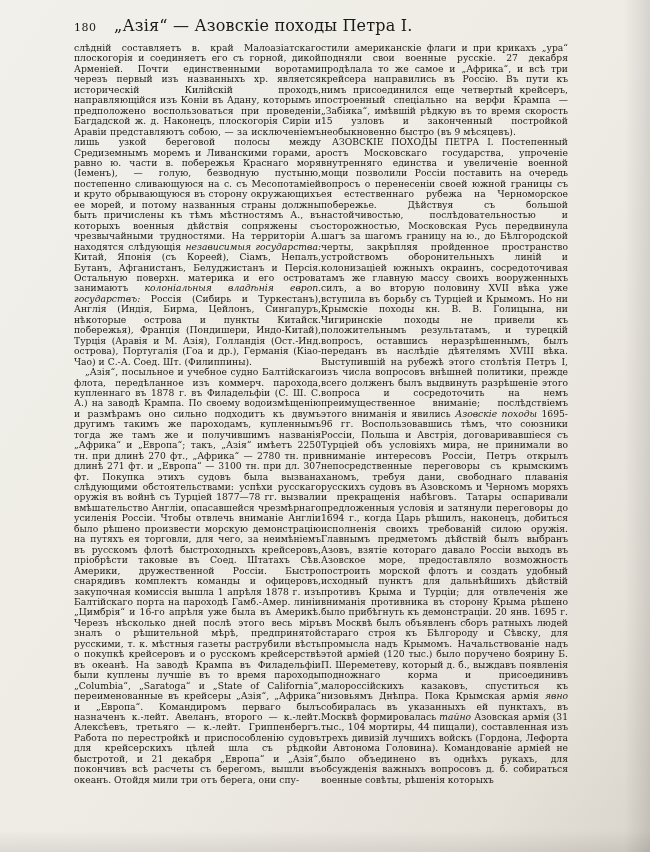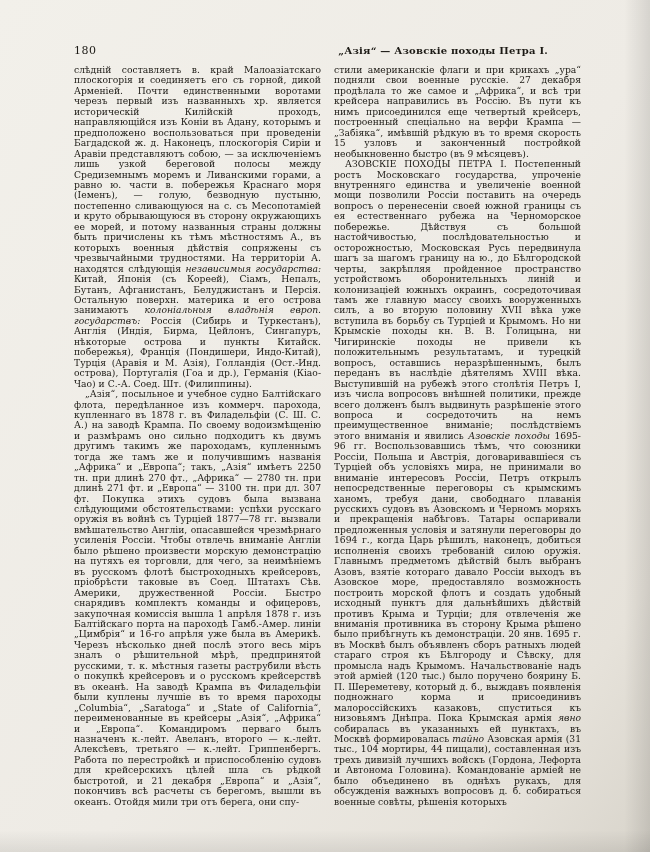--- a/index.html
+++ b/index.html
@@ -20,31 +20,30 @@
     position:absolute;top:0;right:0;width:26px;height:100%;
     background:linear-gradient(to right, rgba(0,0,0,0), rgba(0,0,0,0.10));
   }
   .edge-bottom{
     position:absolute;bottom:0;left:0;width:100%;height:22px;
     background:linear-gradient(to bottom, rgba(0,0,0,0), rgba(0,0,0,0.08));
   }
   .header-row{
     display:flex;align-items:baseline;
     padding:16px 62px 5px 74px;
-    margin-top:28px;
   }
   .page-number{
     font-size:11px;letter-spacing:0.5px;min-width:40px;
   }
   .header-title{
-    flex:1;text-align:right;font-weight:bold;font-size:10px;letter-spacing:0.2px;
+    flex:1;text-align:left;font-weight:normal;font-size:16px;letter-spacing:0.2px;
     padding-right:40px;
   }
   .columns{
-    display:flex;gap:13px;
+    display:flex;
     padding:3px 58px 0 74px;
     height:800px;
     overflow:hidden;
   }
   .col{
     width:247px;
     text-align:justify;
     font-size:9.2px;
     line-height:10.45px;
     hyphens:auto;

